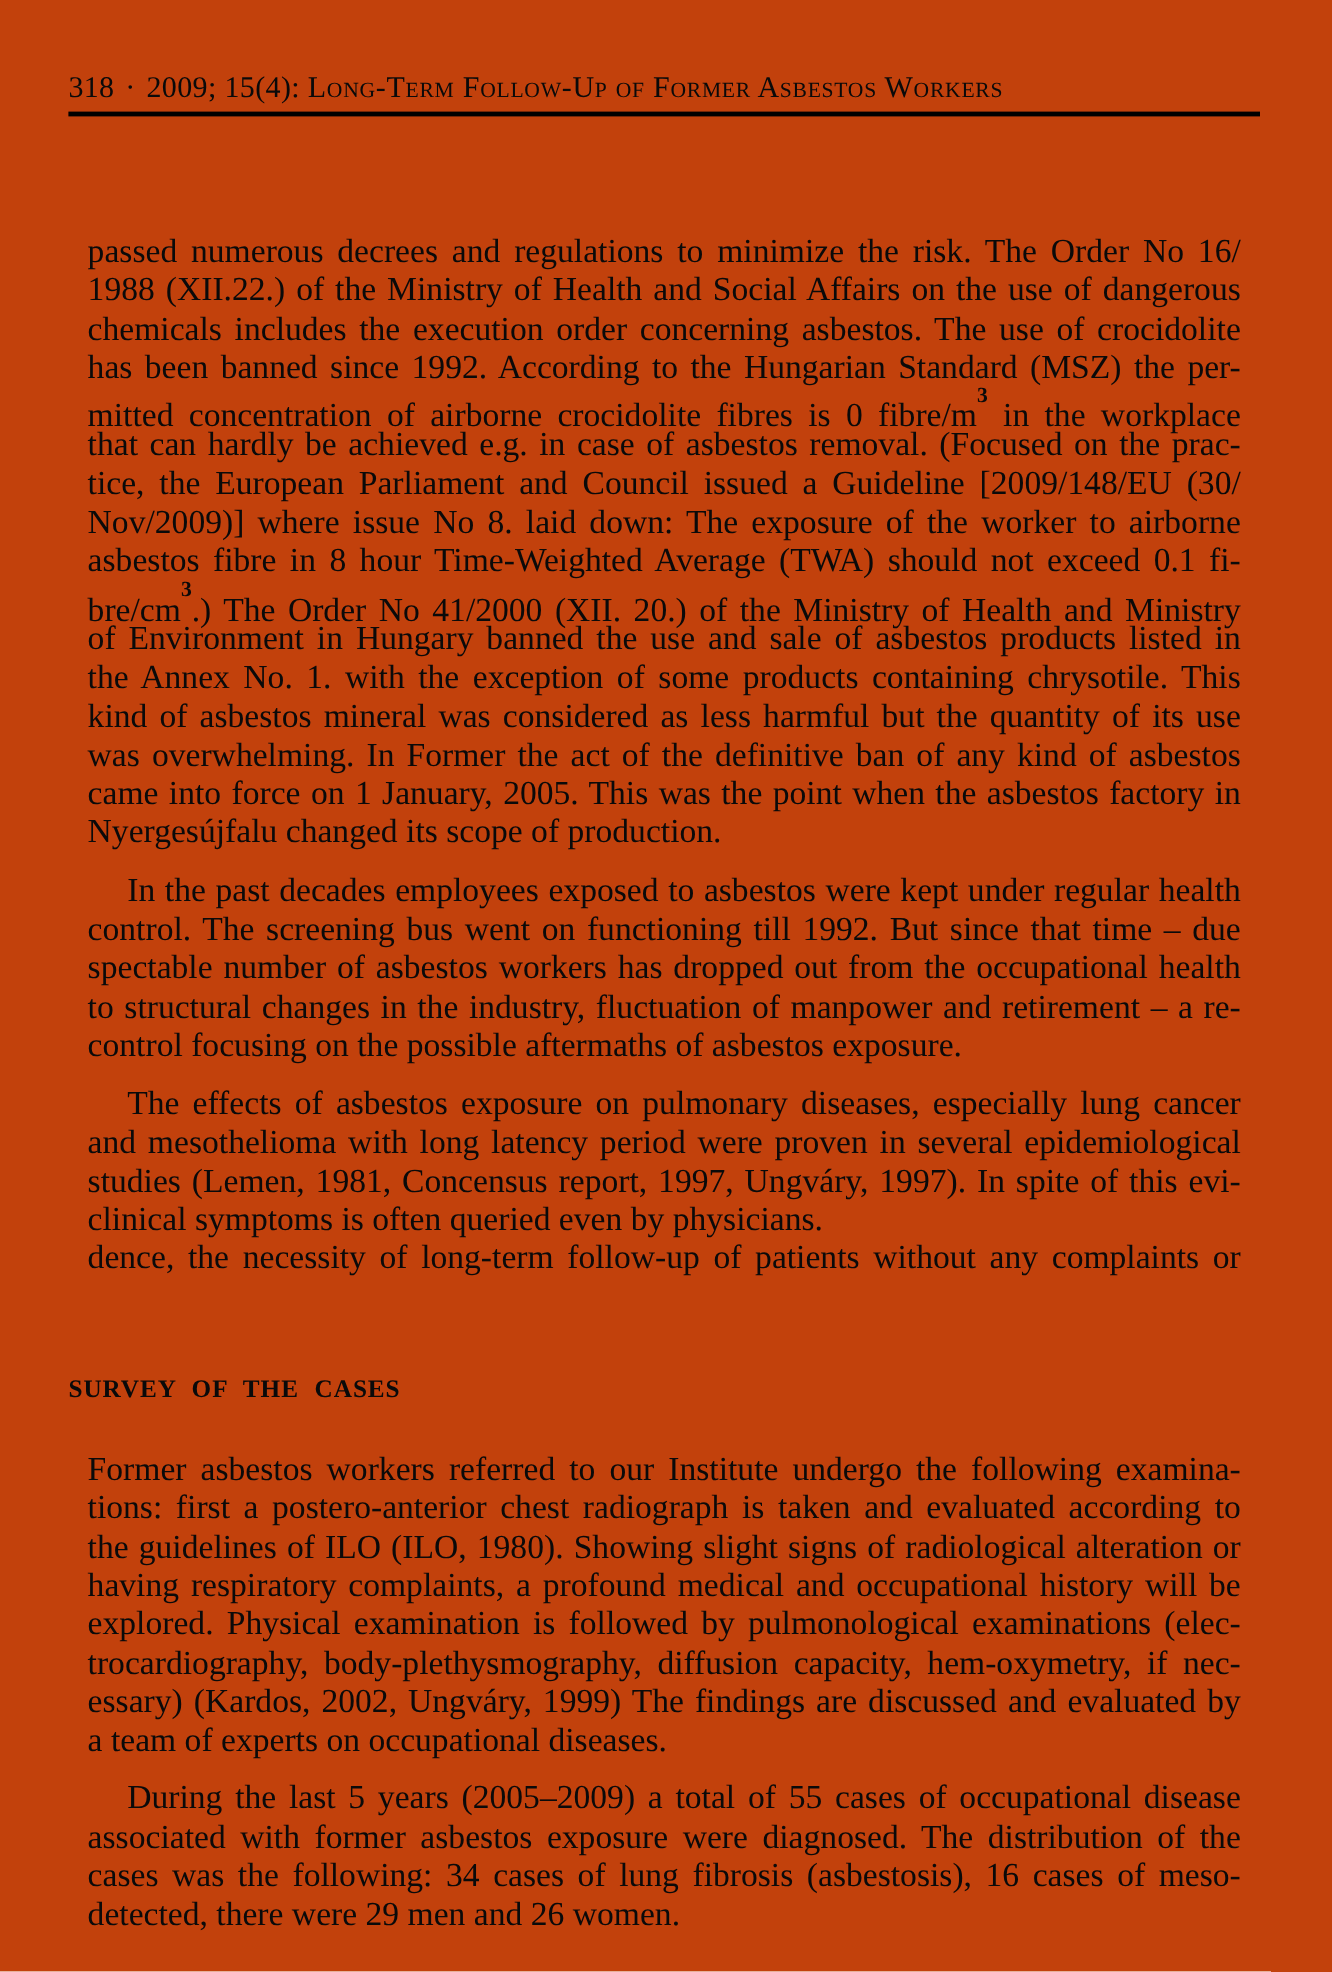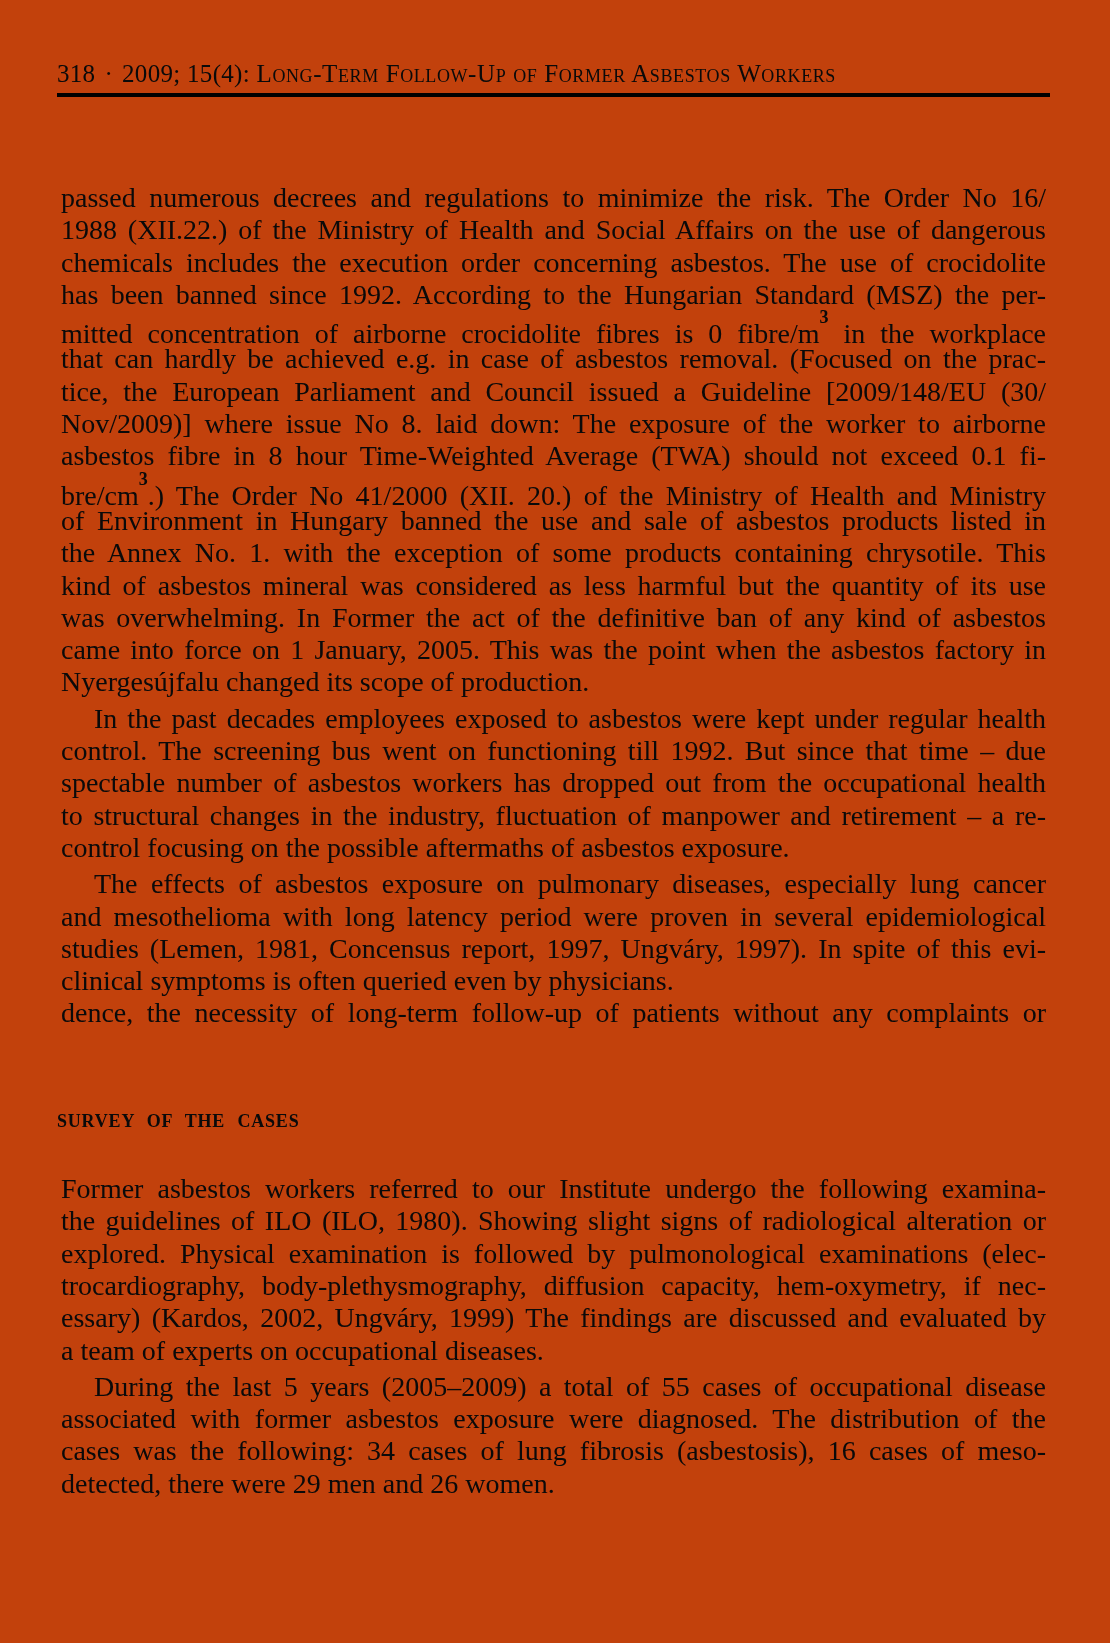--- a/index.html
+++ b/index.html
@@ -44,39 +44,39 @@
   }
   .body-text {
     position: absolute;
     left: 57px;
     top: 178px;
     width: 993px;
     font-size: 28px;
     line-height: 32.3px;
   }
   .paragraph {
-    margin: 4px;
+    margin: 16px;
   }
   .line {
     text-align: justify;
     text-align-last: justify;
     -moz-text-align-last: justify;
     height: 32.3px;
     white-space: normal;
   }
   .line.last {
     text-align-last: left;
     -moz-text-align-last: left;
   }
   .line.indent {
     text-indent: 33px;
   }
   .section-heading {
     font-weight: bold;
-    font-size: 18px;
+    font-size: 21px;
     letter-spacing: 0.8px;
     word-spacing: 7px;
     line-height: 32.3px;
     margin-top: 75px;
     margin-bottom: 36px;
   }
   .sup3 {
     font-size: 18px;
     font-weight: bold;
     position: relative;
@@ -122,21 +122,23 @@
       <div class="paragraph">
         <div class="line indent">The effects of asbestos exposure on pulmonary diseases, especially lung cancer</div>
         <div class="line">and mesothelioma with long latency period were proven in several epidemiological</div>
         <div class="line">studies (Lemen, 1981, Concensus report, 1997, Ungváry, 1997). In spite of this evi-</div>
         <div class="line last">clinical symptoms is often queried even by physicians.</div>
         <div class="line">dence, the necessity of long-term follow-up of patients without any complaints or</div>
       </div>
       <div class="section-heading">SURVEY OF THE CASES</div>
       <div class="paragraph">
         <div class="line">Former asbestos workers referred to our Institute undergo the following examina-</div>
+        <div class="line">tions: first a postero-anterior chest radiograph is taken and evaluated according to</div>
         <div class="line">the guidelines of ILO (ILO, 1980). Showing slight signs of radiological alteration or</div>
+        <div class="line">having respiratory complaints, a profound medical and occupational history will be</div>
         <div class="line">explored. Physical examination is followed by pulmonological examinations (elec-</div>
         <div class="line">trocardiography, body-plethysmography, diffusion capacity, hem-oxymetry, if nec-</div>
         <div class="line">essary) (Kardos, 2002, Ungváry, 1999) The findings are discussed and evaluated by</div>
         <div class="line last">a team of experts on occupational diseases.</div>
       </div>
       <div class="paragraph">
         <div class="line indent">During the last 5 years (2005–2009) a total of 55 cases of occupational disease</div>
         <div class="line">associated with former asbestos exposure were diagnosed. The distribution of the</div>
         <div class="line">cases was the following: 34 cases of lung fibrosis (asbestosis), 16 cases of meso-</div>
         <div class="line last">detected, there were 29 men and 26 women.</div>

